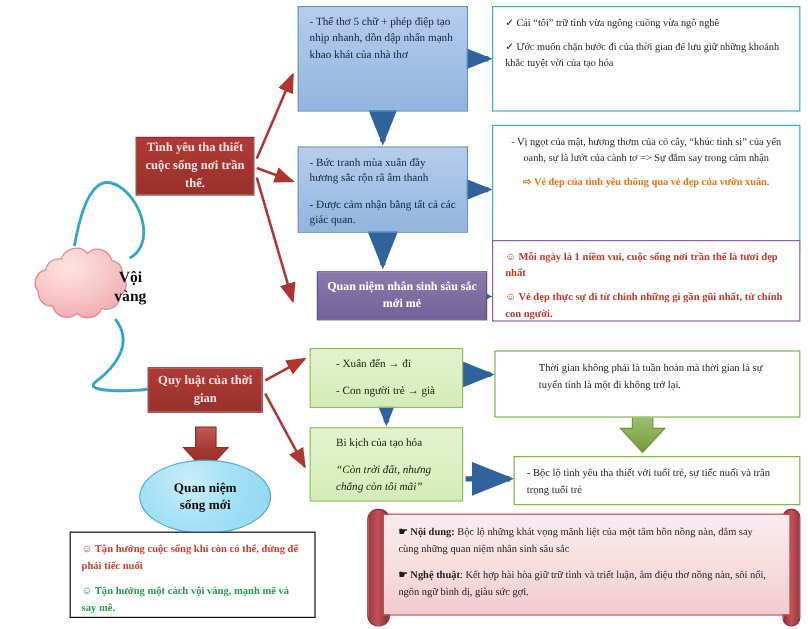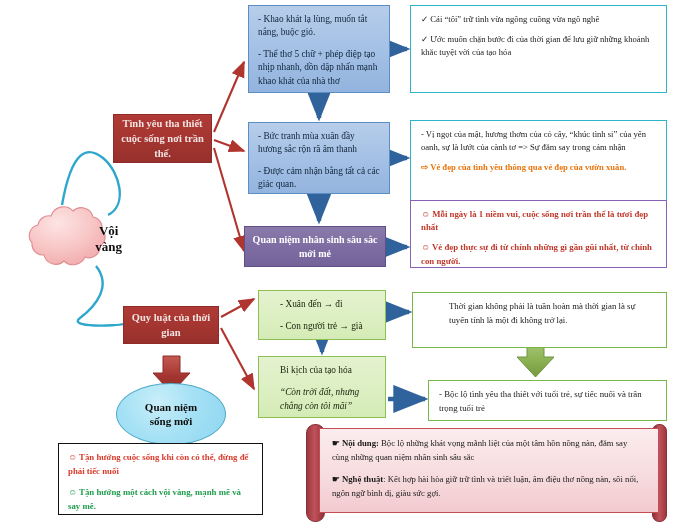--- a/index.html
+++ b/index.html
@@ -57,21 +57,21 @@
     padding:7px 9px;
     z-index:4;
   }
   #blue-1{left:248px;top:5px;width:142px;height:88px;}
   #blue-2{left:248px;top:122px;width:142px;height:72px;}
   .bluebox p{margin:0 0 8px 0;}
   .bluebox p:last-child{margin-bottom:0;}
 
   
   #purple-1{
-    left:244px;top:226px;width:142px;height:41px;
+    left:264px;top:226px;width:142px;height:41px;
     background:linear-gradient(180deg,#8a7bab 0%,#7e6da2 50%,#73639a 100%);
     border:1px solid #5f4f86;
     color:#ffffff;
     font-weight:bold;font-size:10px;line-height:1.4;
     display:flex;align-items:center;justify-content:center;text-align:center;
     padding:3px 6px;z-index:4;
   }
 
   
   .greenbox{
@@ -87,21 +87,21 @@
   .greenbox p:last-child{margin-bottom:0;}
   .ital{font-style:italic;}
 
   
   .cyanbox{
     background:#ffffff;border:1.3px solid #2fb5c9;
     font-size:8.6px;line-height:1.5;color:#1a1a1a;
     padding:7px 10px;z-index:4;
   }
   #cyan-1{left:410px;top:5px;width:257px;height:88px;}
-  #cyan-2{left:410px;top:120px;width:257px;height:105px;}
+  #cyan-2{left:410px;top:104px;width:257px;height:105px;text-align:center;}
   .cyanbox p{margin:0 0 7px 0;}
   .cyanbox p:last-child{margin-bottom:0;}
   .tick{color:#1a1a1a;}
   .arrowhint{color:#e8740c;font-weight:bold;}
 
   
   #violet-1{
     left:410px;top:200px;width:257px;height:68px;
     background:#ffffff;border:1.3px solid #8a62b5;
     font-size:8.8px;line-height:1.5;padding:7px 10px;z-index:4;
@@ -230,21 +230,20 @@
     <div>Vội</div>
     <div>vàng</div>
   </div>
 </div>
 
 <div class="node redbox" id="red-tinh-yeu">
   <span>Tình yêu tha thiết cuộc sống nơi trần thế.</span>
 </div>
 
 <div class="node bluebox" id="blue-1">
-  <p>- Khao khát lạ lùng, muốn tắt nắng, buộc gió.</p>
   <p>- Thể thơ 5 chữ + phép điệp tạo nhịp nhanh, dồn dập nhấn mạnh khao khát của nhà thơ</p>
 </div>
 
 <div class="node cyanbox" id="cyan-1">
   <p class="tick">✓ Cái “tôi” trữ tình vừa ngông cuồng vừa ngô nghê</p>
   <p class="tick">✓ Ước muốn chặn bước đi của thời gian để lưu giữ những khoảnh khắc tuyệt vời của tạo hóa</p>
 </div>
 
 <div class="node bluebox" id="blue-2">
   <p>- Bức tranh mùa xuân đầy hương sắc rộn rã âm thanh</p>

